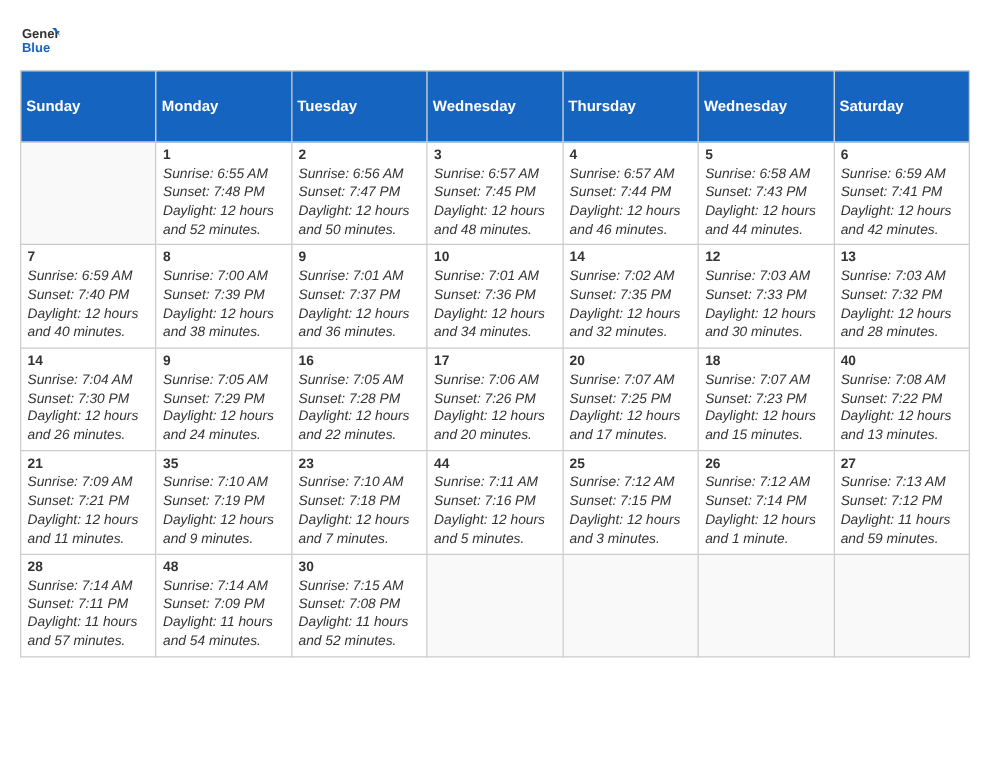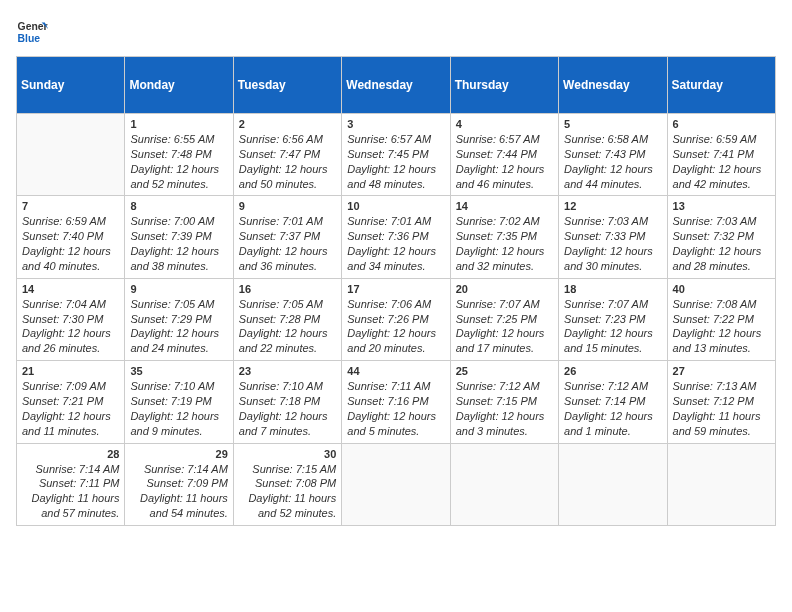--- a/index.html
+++ b/index.html
@@ -65,21 +65,21 @@
       display: block;
       margin-bottom: 2px;
     }
     .cell-text {
       font-size: 11px;
       line-height: 1.35;
       color: #333;
       font-style: italic;
     }
     .empty-cell { background: #f9f9f9; }
-    tr:last-child td { height: 70px; text-align: right; }
+    tr:last-child td { height: 70px; }
   </style>
 </head>
 <body>
 
 <div class="header-area">
   <div class="logo">
     <svg class="logo-icon" viewBox="0 0 40 40">
       <text x="2" y="18" font-size="13" font-weight="bold" fill="#333" font-family="Arial">General</text>
       <text x="2" y="32" font-size="13" font-weight="bold" fill="#1565c0" font-family="Arial">Blue</text>
       <polygon points="32,8 40,16 36,8" fill="#1565c0"></polygon>
@@ -220,21 +220,21 @@
           <span class="day-num">27</span>
           <div class="cell-text">Sunrise: 7:13 AM<br>Sunset: 7:12 PM<br>Daylight: 11 hours<br>and 59 minutes.</div>
         </td>
       </tr>
       <tr>
         <td>
           <span class="day-num">28</span>
           <div class="cell-text">Sunrise: 7:14 AM<br>Sunset: 7:11 PM<br>Daylight: 11 hours<br>and 57 minutes.</div>
         </td>
         <td>
-          <span class="day-num">29</span>
+          <span class="day-num">48</span>
           <div class="cell-text">Sunrise: 7:14 AM<br>Sunset: 7:09 PM<br>Daylight: 11 hours<br>and 54 minutes.</div>
         </td>
         <td>
           <span class="day-num">30</span>
           <div class="cell-text">Sunrise: 7:15 AM<br>Sunset: 7:08 PM<br>Daylight: 11 hours<br>and 52 minutes.</div>
         </td>
         <td class="empty-cell"></td>
         <td class="empty-cell"></td>
         <td class="empty-cell"></td>
         <td class="empty-cell"></td>

